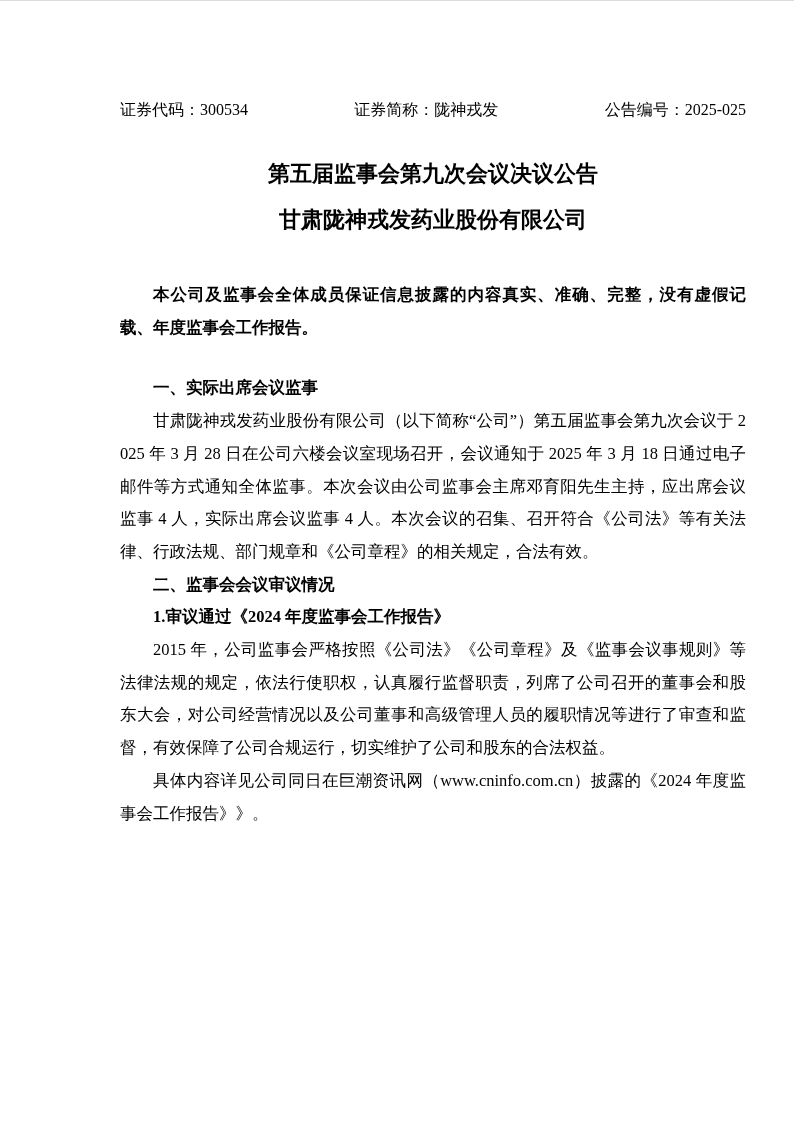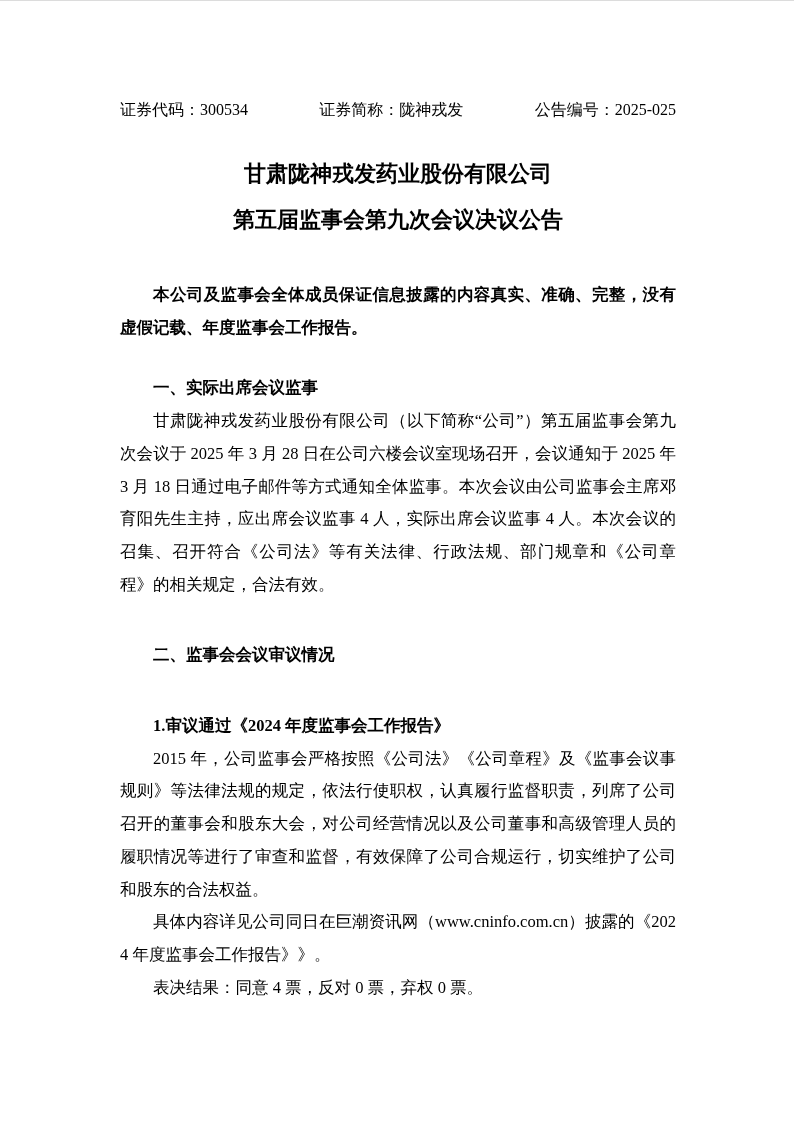--- a/index.html
+++ b/index.html
@@ -15,21 +15,21 @@
     box-sizing: border-box;
     border-top: 1px solid #dcdcdc;
     overflow: hidden;
     font-family: "Liberation Serif", "DejaVu Serif", serif;
     color: #000000;
   }
   .content {
     box-sizing: border-box;
     width: 100%;
     height: 100%;
-    padding: 99px 118px 0 120px;
+    padding: 99px 48px 0 120px;
   }
   .header-row {
     display: flex;
     justify-content: space-between;
     font-size: 16px;
     line-height: 19px;
     white-space: nowrap;
   }
   .title-block {
     margin-top: 32px;
@@ -43,21 +43,20 @@
   .para {
     margin: 0;
     font-size: 16.5px;
     line-height: 32.7px;
     text-align: justify;
     text-indent: 2em;
     word-break: break-all;
   }
   .bold {
     font-weight: bold;
-    margin-top: 38px;
   }
   .disclaimer {
     margin-top: 36px;
   }
   .section-gap {
     margin-top: 28px;
   }
 </style>
 </head>
 <body>
@@ -65,31 +64,30 @@
 <div class="page">
   <div class="content">
 
     <div class="header-row">
       <span>证券代码：300534</span>
       <span>证券简称：陇神戎发</span>
       <span>公告编号：2025-025</span>
     </div>
 
     <div class="title-block">
+      <div class="doc-title">第五届监事会第九次会议决议公告</div>
       <div class="doc-title">甘肃陇神戎发药业股份有限公司</div>
-      <div class="doc-title">第五届监事会第九次会议决议公告</div>
     </div>
 
     <p class="para bold disclaimer">本公司及监事会全体成员保证信息披露的内容真实、准确、完整，没有虚假记载、年度监事会工作报告。</p>
 
     <p class="para bold section-gap">一、实际出席会议监事</p>
     <p class="para">甘肃陇神戎发药业股份有限公司（以下简称“公司”）第五届监事会第九次会议于 2025 年 3 月 28 日在公司六楼会议室现场召开，会议通知于 2025 年 3 月 18 日通过电子邮件等方式通知全体监事。本次会议由公司监事会主席邓育阳先生主持，应出席会议监事 4 人，实际出席会议监事 4 人。本次会议的召集、召开符合《公司法》等有关法律、行政法规、部门规章和《公司章程》的相关规定，合法有效。</p>
 
     <p class="para bold">二、监事会会议审议情况</p>
 
     <p class="para bold">1.审议通过《2024 年度监事会工作报告》</p>
     <p class="para">2015 年，公司监事会严格按照《公司法》《公司章程》及《监事会议事规则》等法律法规的规定，依法行使职权，认真履行监督职责，列席了公司召开的董事会和股东大会，对公司经营情况以及公司董事和高级管理人员的履职情况等进行了审查和监督，有效保障了公司合规运行，切实维护了公司和股东的合法权益。</p>
     <p class="para">具体内容详见公司同日在巨潮资讯网（www.cninfo.com.cn）披露的《2024 年度监事会工作报告》》。</p>
-    <p class="para">表决结果：同意 4 票，反对 0 票，弃权 0 票。</p>
 
 
   </div>
 </div>
 
 </body></html>

